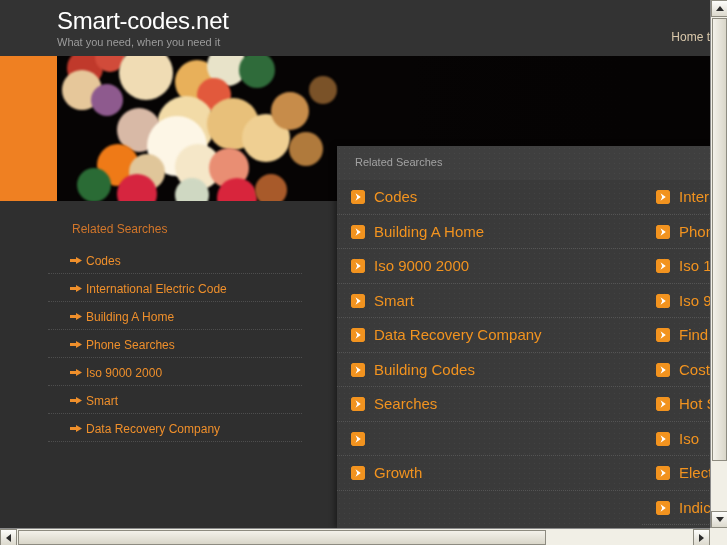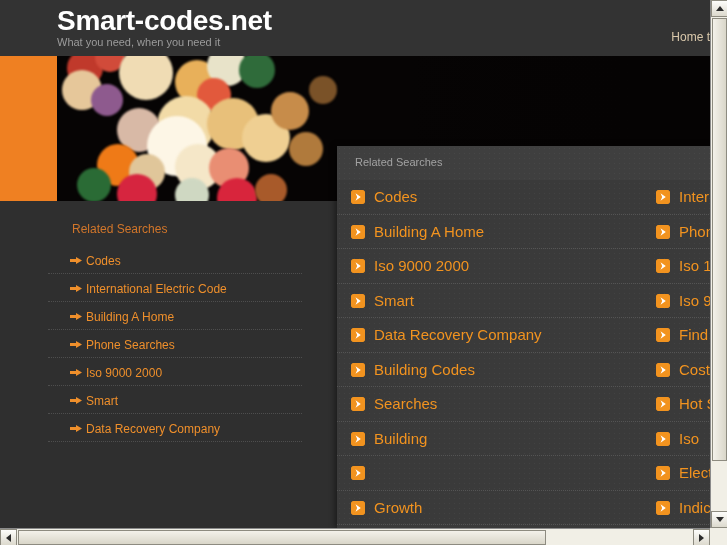--- a/index.html
+++ b/index.html
@@ -33,22 +33,22 @@
     background: #333333;
     background-image: radial-gradient(rgba(255,255,255,.035) 0.5px, transparent 0.5px);
     background-size: 4px 4px;
   }
   .brand {
     position: absolute;
     left: 57px; top: 8px;
   }
   .brand-title {
     color: #ffffff;
-    font-size: 28px;
-    font-weight: bold;
+    font-size: 24px;
+    font-weight: normal;
     letter-spacing: -0.3px;
     line-height: 26px;
   }
   .brand-tagline {
     color: #9b9b9b;
     font-size: 11px;
     line-height: 14px;
     margin-top: 1px;
   }
   .header-link {
@@ -384,24 +384,20 @@
                 <rect x="0" y="0" width="14" height="14" rx="3" fill="#f2931f"></rect>
                 <polygon points="4.5,3.2 9.8,7 4.5,10.8 6.2,7" fill="#ffffff"></polygon>
               </svg><a class="popup-item-label">Building Codes</a></div>
             <div class="popup-item"><svg class="sq-icon" viewBox="0 0 14 14">
                 <rect x="0" y="0" width="14" height="14" rx="3" fill="#f2931f"></rect>
                 <polygon points="4.5,3.2 9.8,7 4.5,10.8 6.2,7" fill="#ffffff"></polygon>
               </svg><a class="popup-item-label">Searches</a></div>
             <div class="popup-item"><svg class="sq-icon" viewBox="0 0 14 14">
                 <rect x="0" y="0" width="14" height="14" rx="3" fill="#f2931f"></rect>
                 <polygon points="4.5,3.2 9.8,7 4.5,10.8 6.2,7" fill="#ffffff"></polygon>
-              </svg><a class="popup-item-label">Building</a></div>
-            <div class="popup-item"><svg class="sq-icon" viewBox="0 0 14 14">
-                <rect x="0" y="0" width="14" height="14" rx="3" fill="#f2931f"></rect>
-                <polygon points="4.5,3.2 9.8,7 4.5,10.8 6.2,7" fill="#ffffff"></polygon>
               </svg></div>
             <div class="popup-item"><svg class="sq-icon" viewBox="0 0 14 14">
                 <rect x="0" y="0" width="14" height="14" rx="3" fill="#f2931f"></rect>
                 <polygon points="4.5,3.2 9.8,7 4.5,10.8 6.2,7" fill="#ffffff"></polygon>
               </svg><a class="popup-item-label">Growth</a></div>
           </div>
         <div class="popup-col col-right" id="popup-right">
             <div class="popup-item"><svg class="sq-icon" viewBox="0 0 14 14">
                 <rect x="0" y="0" width="14" height="14" rx="3" fill="#f2931f"></rect>
                 <polygon points="4.5,3.2 9.8,7 4.5,10.8 6.2,7" fill="#ffffff"></polygon>

